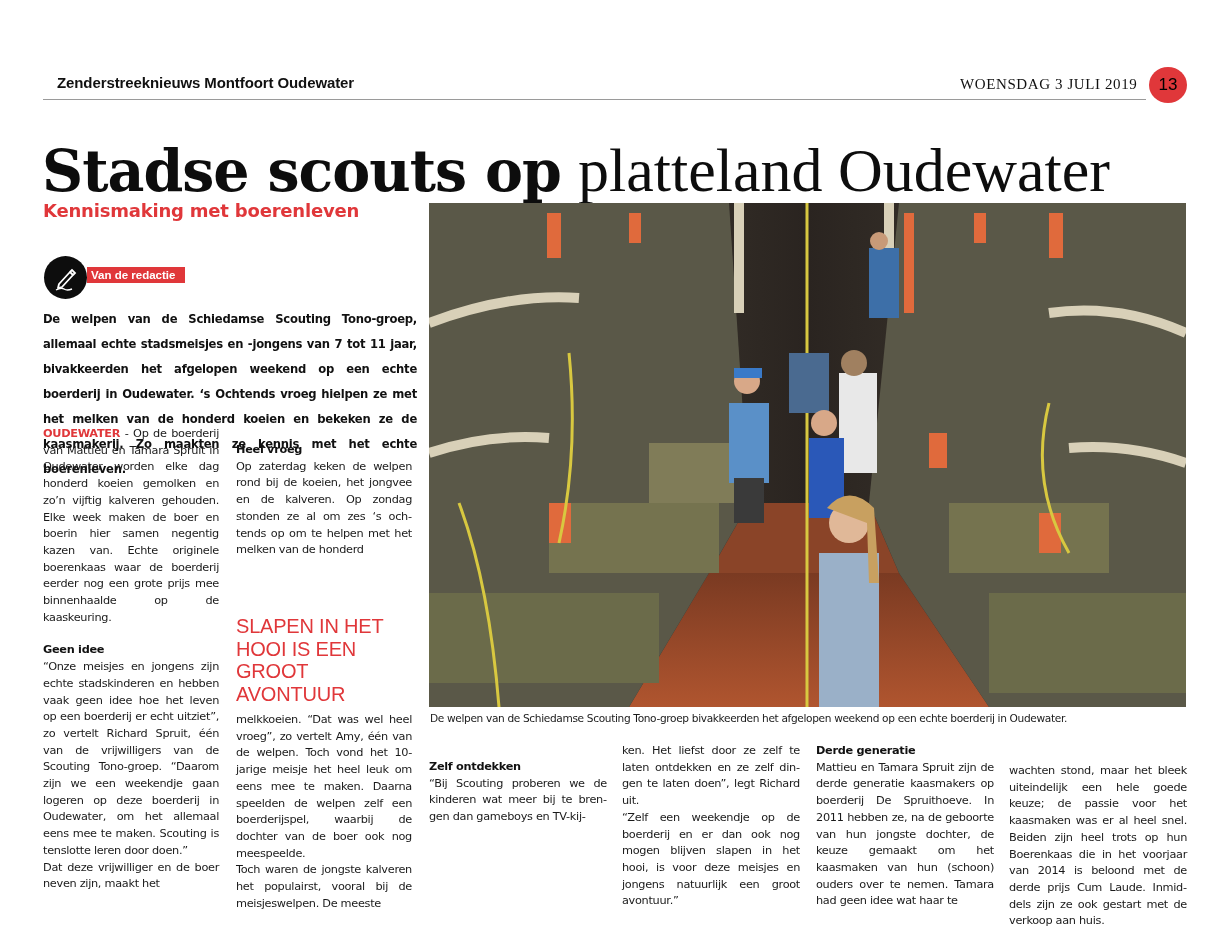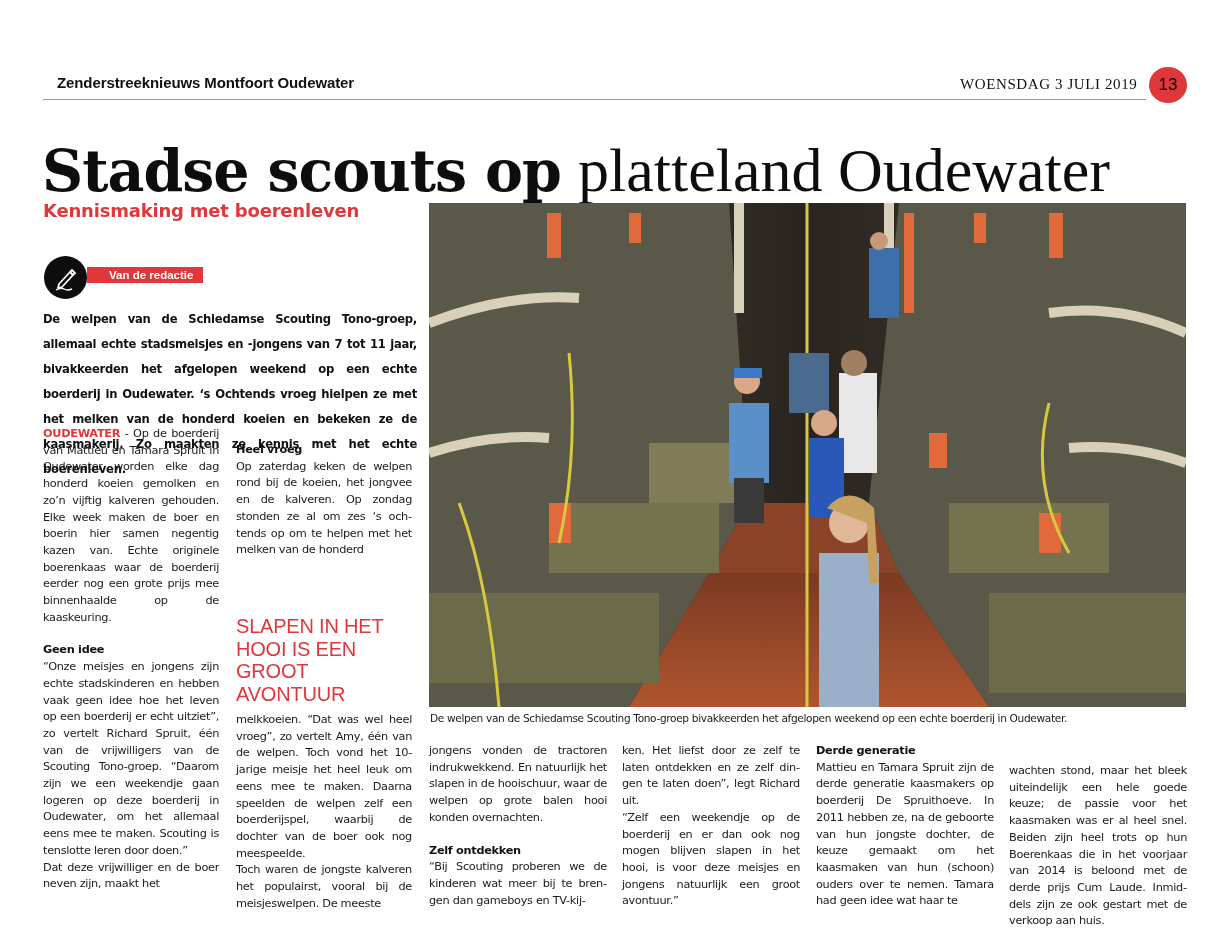--- a/index.html
+++ b/index.html
@@ -7,21 +7,21 @@
   .abs { position:absolute; }
   .masthead { left:57px; top:74px; font-family:"Liberation Sans", sans-serif; font-weight:bold; font-size:15px; color:#111; letter-spacing:-0.1px; }
   .rule-top { left:43px; top:99px; width:1103px; height:1px; background:#9a9a9a; }
   .date { left:960px; top:76px; font-family:"Liberation Serif", serif; font-size:15px; letter-spacing:0.6px; color:#111; }
   .page-num { left:1149px; top:67px; width:38px; height:36px; border-radius:50%; background:#e0373a; color:#000000; font-family:"Liberation Sans", sans-serif; font-size:17px; display:flex; align-items:center; justify-content:center; }
   .headline { left:42px; top:108px; font-family:"DejaVu Serif", serif; font-size:57px; line-height:76px; color:#0d0d0d; white-space:nowrap; letter-spacing:-1px;margin-top:24px; }
   .headline .bold { font-weight:bold; }
   .headline .light { font-weight:normal; font-family:"Liberation Serif", serif; font-size:62px; letter-spacing:0px; }
   .subhead { left:43px; top:200px; font-family:"DejaVu Sans", sans-serif; font-weight:bold; font-size:18px; color:#e0373a; letter-spacing:-0.2px; }
   .pen { left:44px; top:256px; width:43px; height:43px; border-radius:50%; background:#0d0d0d; display:flex; align-items:center; justify-content:center; }
-  .redactie { left:87px; top:267px; background:#e0373a; color:#fff; font-family:"Liberation Sans", sans-serif; font-weight:bold; font-size:11.5px; padding:2px 10px 2px 22px; }
+  .redactie { left:87px; top:267px; background:#e0373a; color:#fff; font-family:"Liberation Sans", sans-serif; font-weight:bold; font-size:11.5px; padding:2px 10px 2px 4px; }
   .intro { left:43px; top:307px; width:374px; font-family:"DejaVu Sans", sans-serif; font-weight:bold; font-size:11.6px; line-height:25px; color:#111; text-align:justify; letter-spacing:-0.25px; }
   .col { font-family:"DejaVu Sans", sans-serif; font-size:11.3px; line-height:16.7px; color:#1a1a1a; text-align:justify; letter-spacing:-0.3px; hyphens:manual; }
   .col p { margin:0; }
   .col .h { font-weight:bold; color:#111; }
   .col .gap { height:16px; }
   .col .lead { color:#e0373a; font-weight:bold; }
   .pullquote { left:236px; top:615px; width:180px; font-family:"Liberation Sans", sans-serif; font-size:20px; line-height:22.5px; color:#e0373a; text-transform:uppercase; letter-spacing:-0.2px; }
   .photo { left:429px; top:203px; width:757px; height:504px; overflow:hidden; background:#6a4a36; }
   .caption { left:430px; top:712px; font-family:"DejaVu Sans", sans-serif; font-size:10.6px; color:#1a1a1a; letter-spacing:-0.35px; white-space:nowrap; }
 </style>
@@ -136,21 +136,20 @@
     <circle cx="395" cy="220" r="13" fill="#d8a888"></circle>
     <rect x="390" y="350" width="60" height="154" fill="#9ab0c8"></rect>
     <circle cx="420" cy="320" r="20" fill="#e0b898"></circle>
     <path d="M398 305 Q420 280 445 305 L450 380 L440 380 L438 320 Z" fill="#c8a060"></path>
   </svg>
 </div>
 
 <div class="abs caption">De welpen van de Schiedamse Scouting Tono-groep bivakkeerden het afgelopen weekend op een echte boerderij in Oudewater.</div>
 
 <div class="abs col" style="left:429px; top:743px; width:178px;">
-  <p>jongens vonden de tractoren indrukwekkend. En natuurlijk het slapen in de hooischuur, waar de welpen op grote balen hooi konden overnachten.</p>
   <div class="gap"></div>
   <p class="h">Zelf ontdekken</p>
   <p>“Bij Scouting proberen we de kinderen wat meer bij te bren­gen dan gameboys en TV-kij-</p>
 </div>
 
 <div class="abs col" style="left:622px; top:743px; width:178px;">
   <p>ken. Het liefst door ze zelf te laten ontdekken en ze zelf din­gen te laten doen”, legt Richard uit.</p>
   <p>“Zelf een weekendje op de boerderij en er dan ook nog mogen blijven slapen in het hooi, is voor deze meisjes en jongens natuurlijk een groot avontuur.”</p>
 </div>
 

